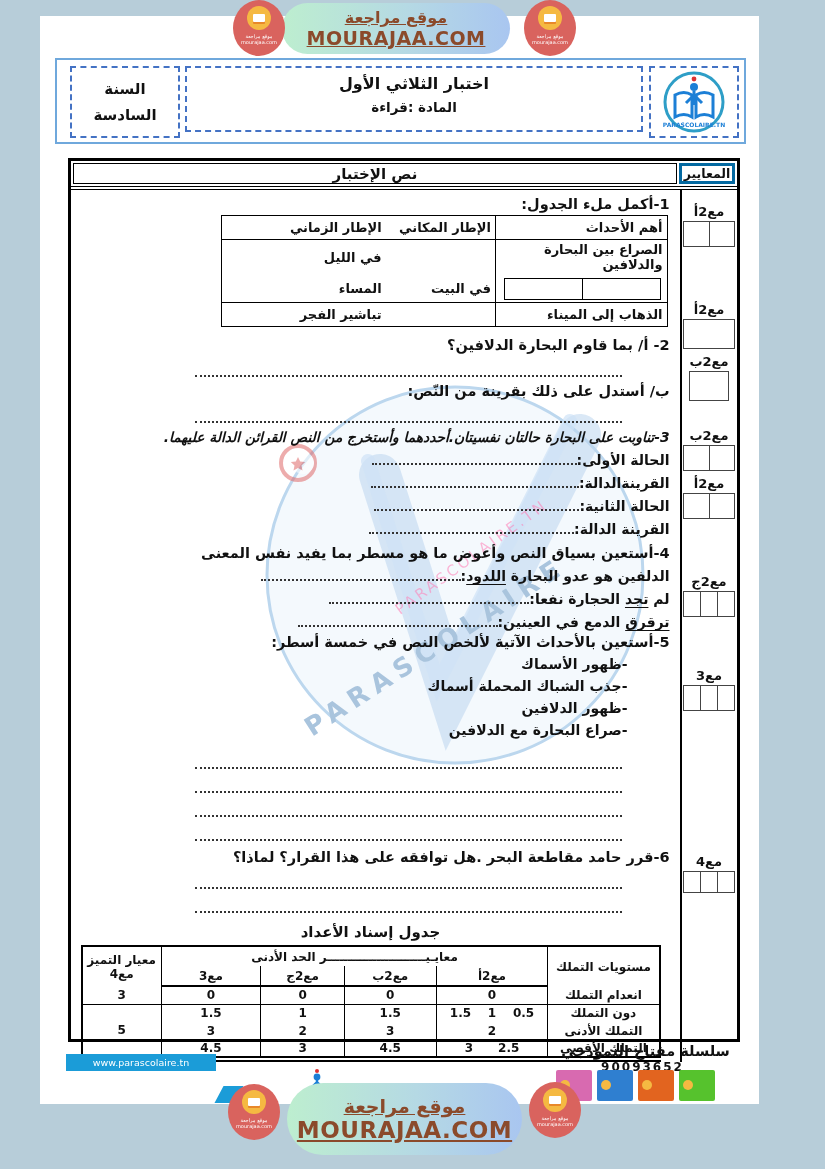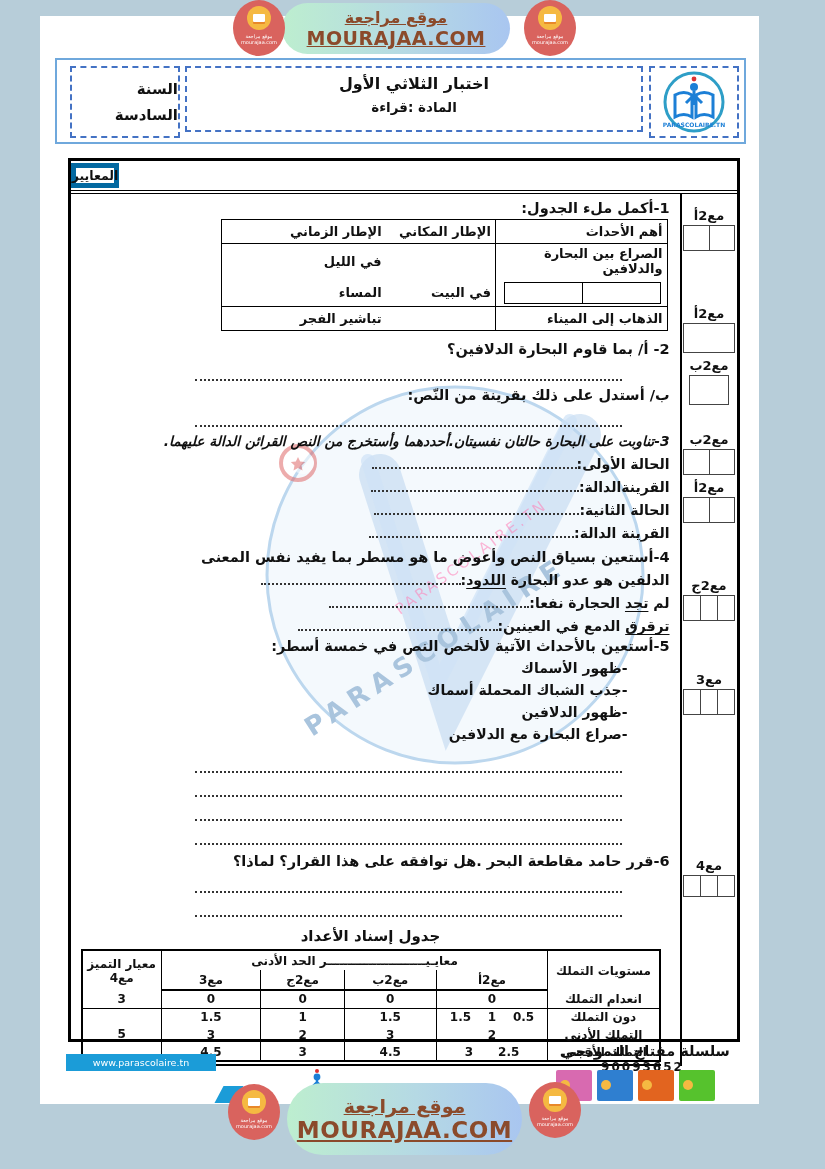--- a/index.html
+++ b/index.html
@@ -33,38 +33,38 @@
   .badge .glyph { width:12px; height:8px; background:#fff; border-radius:1px;
                   box-shadow:0 2px 0 #e8882a; }
   .badge .t1 { font-size:5px; color:#fff; margin-top:3px; white-space:nowrap; }
   .badge .t2 { font-size:5px; color:#fff; white-space:nowrap; }
 
   
   .hdr-outer { left:55px; top:58px; width:691px; height:86px; border:2px solid #6fa8dc; background:#fff; z-index:2; }
   .dash { border:2px dashed #4472c4; background:#fff; position:absolute; }
   .year-box { left:13px; top:6px; width:110px; height:72px; text-align:center;
               display:flex; flex-direction:column; justify-content:center; gap:8px;
-              font-weight:bold; font-size:15px;align-items:flex-end; }
+              font-weight:bold; font-size:15px; }
   .title-box { left:128px; top:6px; width:458px; height:66px; text-align:center;
                display:flex; flex-direction:column; justify-content:flex-start; padding-top:6px; gap:6px; }
   .title-box .l1 { font-weight:bold; font-size:16px; }
   .title-box .l2 { font-weight:bold; font-size:13.5px; }
   .logo-box { left:592px; top:6px; width:90px; height:72px; display:flex; align-items:center; justify-content:center; }
 
   
   .wm { left:250px; top:365px; width:410px; height:420px; z-index:0; pointer-events:none; }
 
   
   .exam { left:68px; top:158px; width:672px; height:884px; border:3px solid #000; z-index:1;
           display:flex; flex-direction:column; background:transparent; }
   .exam-head { display:flex; height:33px; border-bottom:4px double #000; }
   .head-text { flex:1; display:flex; align-items:center; justify-content:center;
                font-weight:bold; font-size:15px; border:1px solid #000; margin:2px; }
-  .head-crit { width:48px; display:flex; align-items:center; justify-content:center;
-               font-weight:bold; font-size:12.5px; border:5px solid #0369a1; margin:2px 2px 2px 0; }
+  .head-crit { width:56px; display:flex; align-items:center; justify-content:center;
+               font-weight:bold; font-size:12.5px; border:3px solid #0369a1; margin:2px 2px 2px 0; }
   .exam-body { flex:1; display:flex; position:relative; }
   .content { width:614px; direction:rtl; text-align:right; padding:2px 10px 0 6px; font-weight:bold; }
   .crit-col { width:58px; border-right:2px solid #000; position:relative; direction:rtl; }
   .crit-col { border-right:none; border-left:2px solid #000; }
 
   .crit { position:absolute; right:1px; width:54px; text-align:center; }
   .crit .lb { font-weight:bold; font-size:13px; display:block; }
   .cbox { border:1px solid #444; height:26px; margin:2px 1px 0 1px; display:flex; }
   .cbox div { flex:1; border-left:1px solid #444; }
   .cbox div:last-child { border-left:none; }
@@ -170,20 +170,21 @@
       <circle cx="31" cy="16" r="4" fill="#1c7fd6"></circle>
       <path d="M31 20 v14 M31 24 l-8 8 M31 24 l8 8" stroke="#1c7fd6" stroke-width="3" fill="none"></path>
       <circle cx="31" cy="8" r="2.4" fill="#d33"></circle>
       <text x="31" y="56" text-anchor="middle" font-size="6" fill="#1c7fd6" font-weight="bold">PARASCOLAIRE.TN</text>
     </svg>
   </div>
 </div>
 
 <div class="abs exam">
   <div class="exam-head">
+    <div class="head-text">نص الإختبار</div>
     <div class="head-crit">المعايير</div>
   </div>
   <div class="exam-body">
     <div class="content">
 
       <div class="qtitle">1-أكمل ملء الجدول:</div>
 
       <table class="q1t">
         <tbody>
             <tr class="h">

